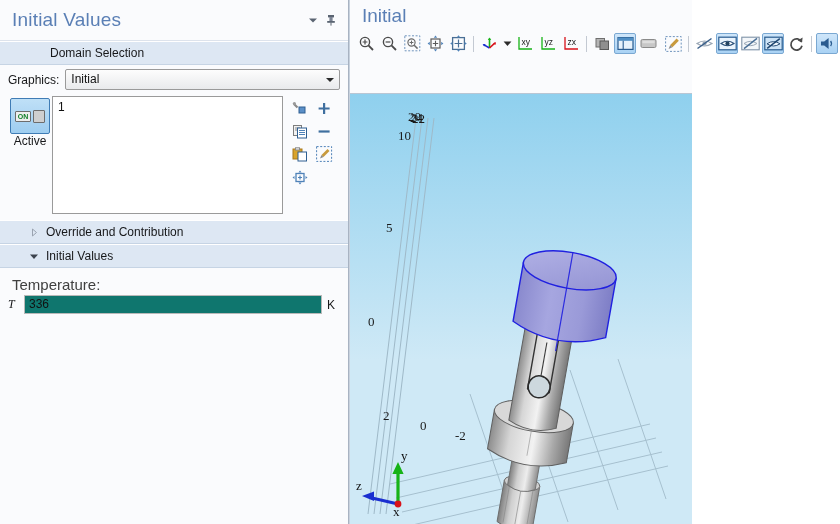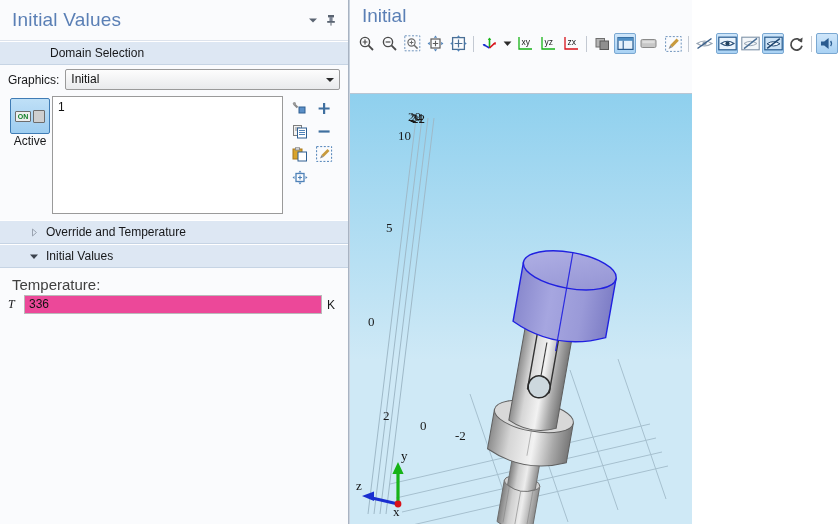--- a/index.html
+++ b/index.html
@@ -94,21 +94,21 @@
   .tool-btn{width:20px;height:18px;display:flex;align-items:center;justify-content:center;}
 
   
   .field-label{padding:8px 8px 2px 12px;font-size:15px;color:#404040;}
   .field-row{display:flex;align-items:center;padding:0 8px 6px 8px;}
   .var-italic{
     width:16px;flex:0 0 16px;font-style:italic;font-size:12px;
     font-family:"Liberation Serif", serif;color:#17181a;text-align:left;
   }
   .text-input{
-    flex:1;height:19px;background:#ec4899;border:1px solid #b9b9b9;
+    flex:1;height:19px;background:#0f766e;border:1px solid #b9b9b9;
     font-size:12px;color:#111;padding:0 4px;line-height:19px;
     box-sizing:border-box;
   }
   .unit{width:18px;flex:0 0 18px;text-align:center;font-size:12px;color:#17181a;}
   .panel-fill{flex:1;background:#fafbfd;}
 
   
   .graphics-panel{
     position:relative;width:342px;height:524px;background:#fafbfd;
     display:flex;flex-direction:column;border-left:1px solid #c8d2de;
@@ -253,21 +253,21 @@
         </div>
       </div>
     </div>
 
     <div class="section-header">
       <span class="twisty">
         <svg width="9" height="9" viewBox="0 0 9 9">
             <path d="M2.5 1 L6.5 4.5 L2.5 8 Z" fill="none" stroke="#9aa3b0" stroke-width="1"></path>
           </svg>
       </span>
-      <span class="sec-label">Override and Temperature</span>
+      <span class="sec-label">Override and Contribution</span>
     </div>
 
     <div class="section-header">
       <span class="twisty">
         <svg width="10" height="9" viewBox="0 0 10 9">
             <path d="M1 2.5 L9 2.5 L5 7 Z" fill="#3c434d"></path>
           </svg>
       </span>
       <span class="sec-label">Initial Values</span>
     </div>

